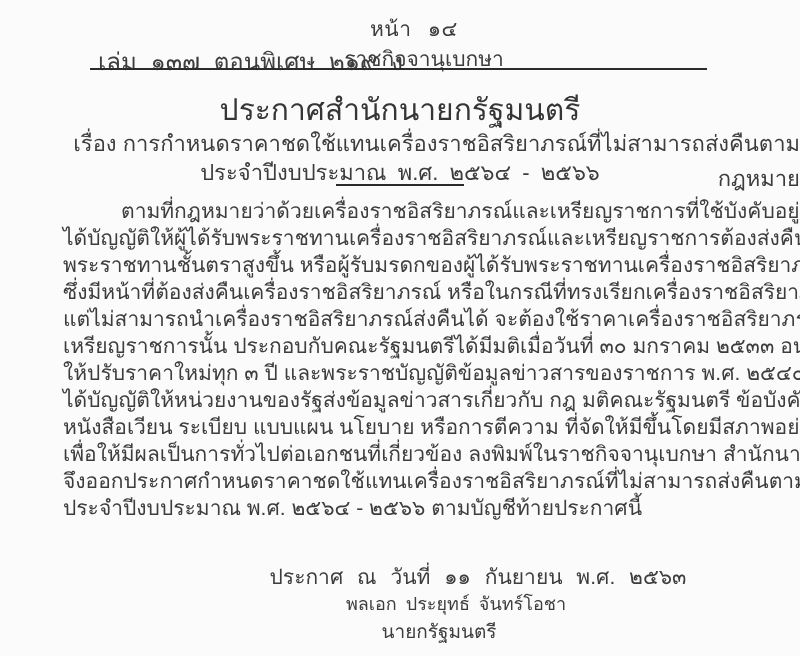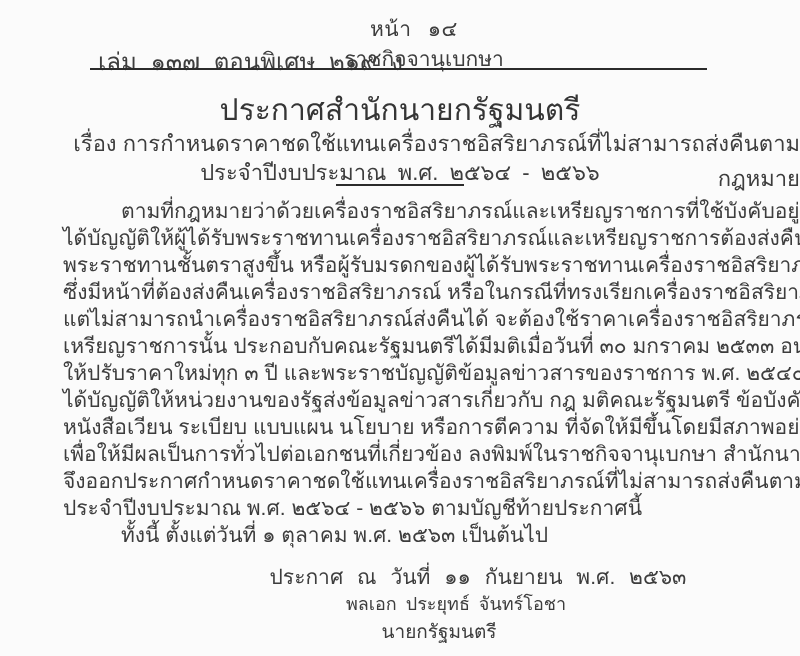--- a/index.html
+++ b/index.html
@@ -162,20 +162,19 @@
     <div class="body-line">พระราชทานชั้นตราสูงขึ้น หรือผู้รับมรดกของผู้ได้รับพระราชทานเครื่องราชอิสริยาภรณ์ที่วายชนม์</div>
     <div class="body-line">ซึ่งมีหน้าที่ต้องส่งคืนเครื่องราชอิสริยาภรณ์ หรือในกรณีที่ทรงเรียกเครื่องราชอิสริยาภรณ์คืน แล้วแต่กรณี</div>
     <div class="body-line">แต่ไม่สามารถนำเครื่องราชอิสริยาภรณ์ส่งคืนได้ จะต้องใช้ราคาเครื่องราชอิสริยาภรณ์หรือ</div>
     <div class="body-line">เหรียญราชการนั้น ประกอบกับคณะรัฐมนตรีได้มีมติเมื่อวันที่ ๓๐ มกราคม ๒๕๓๓ อนุมัติในหลักการ</div>
     <div class="body-line">ให้ปรับราคาใหม่ทุก ๓ ปี และพระราชบัญญัติข้อมูลข่าวสารของราชการ พ.ศ. ๒๕๔๐ มาตรา ๗ (๔)</div>
     <div class="body-line">ได้บัญญัติให้หน่วยงานของรัฐส่งข้อมูลข่าวสารเกี่ยวกับ กฎ มติคณะรัฐมนตรี ข้อบังคับ คำสั่ง</div>
     <div class="body-line">หนังสือเวียน ระเบียบ แบบแผน นโยบาย หรือการตีความ ที่จัดให้มีขึ้นโดยมีสภาพอย่างกฎ</div>
     <div class="body-line">เพื่อให้มีผลเป็นการทั่วไปต่อเอกชนที่เกี่ยวข้อง ลงพิมพ์ในราชกิจจานุเบกษา สำนักนายกรัฐมนตรี</div>
     <div class="body-line">จึงออกประกาศกำหนดราคาชดใช้แทนเครื่องราชอิสริยาภรณ์ที่ไม่สามารถส่งคืนตามกฎหมาย</div>
     <div class="body-line">ประจำปีงบประมาณ พ.ศ. ๒๕๖๔ - ๒๕๖๖ ตามบัญชีท้ายประกาศนี้</div>
-    <div class="body-line indent">ทั้งนี้ ตั้งแต่วันที่ ๑ ตุลาคม พ.ศ. ๒๕๖๓ เป็นต้นไป</div>
   </div>
 
   <div class="sig-announced">ประกาศ ณ วันที่ ๑๑ กันยายน พ.ศ. ๒๕๖๓</div>
   <div class="sig-name">พลเอก ประยุทธ์  จันทร์โอชา</div>
   <div class="sig-title">นายกรัฐมนตรี</div>
 
 </div>
 
 </body></html>

